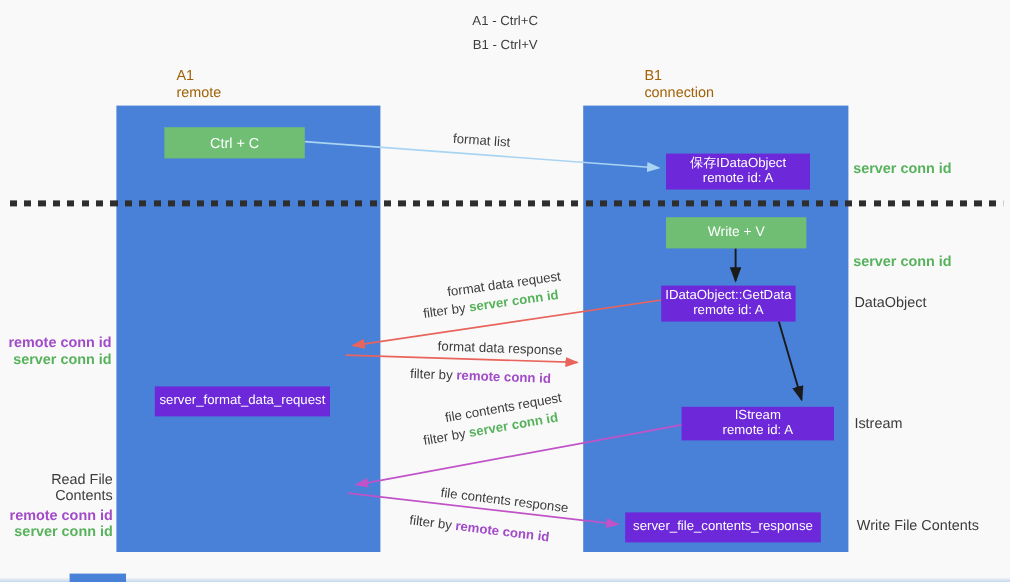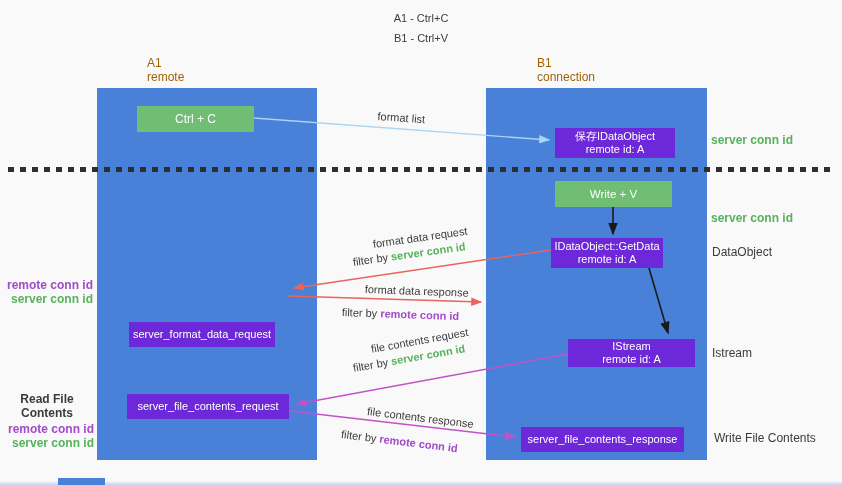--- a/index.html
+++ b/index.html
@@ -41,21 +41,21 @@
           transform-origin:left top;}
   .id-green{color:#57B25C;font-weight:bold;}
   .id-purple{color:#A24BC8;font-weight:bold;}
 
   .side{position:absolute;font-size:12px;white-space:nowrap;}
   .side-green{color:#57B25C;font-weight:bold;}
   .side-dark{color:#3b3b3b;}
 
   .left-group{position:absolute;text-align:right;font-size:12px;line-height:14px;}
   .left-group div{font-weight:bold;}
-  .left-group .plain{font-weight:bold;color:#3b3b3b;margin-bottom:2px;text-align:center;}
+  .left-group .plain{font-weight:normal;color:#3b3b3b;margin-bottom:2px;}
 
   .bottom-tint{position:absolute;left:0;right:0;bottom:0;height:4px;
                background:linear-gradient(to bottom,rgba(74,129,216,0),rgba(74,129,216,0.30));}
   .bottom-fragment{position:absolute;left:58px;top:478px;width:47px;height:7px;background:#4A81D8;}
 </style>
 </head>
 <body>
 
 <div class="canvas">
 
@@ -123,23 +123,20 @@
   <div class="box orange-box box-fmt-req">
     <span>server_format_data_request</span>
   </div>
 
 
   <div class="box orange-box box-istream">
     <span>IStream</span>
     <span>remote id: A</span>
   </div>
 
-  <div class="box orange-box box-file-req">
-    <span>server_file_contents_request</span>
-  </div>
 
   <div class="box orange-box box-file-resp">
     <span>server_file_contents_response</span>
   </div>
 
   <div class="alabel" style="left:378px;top:110px;transform:rotate(4deg);">format list</div>
 
   <div class="alabel" style="left:372px;top:238px;transform:rotate(-8deg);">format data request</div>
   <div class="alabel" style="left:352px;top:256px;transform:rotate(-8deg);">
     <span>filter by </span><span class="id-green">server conn id</span>

